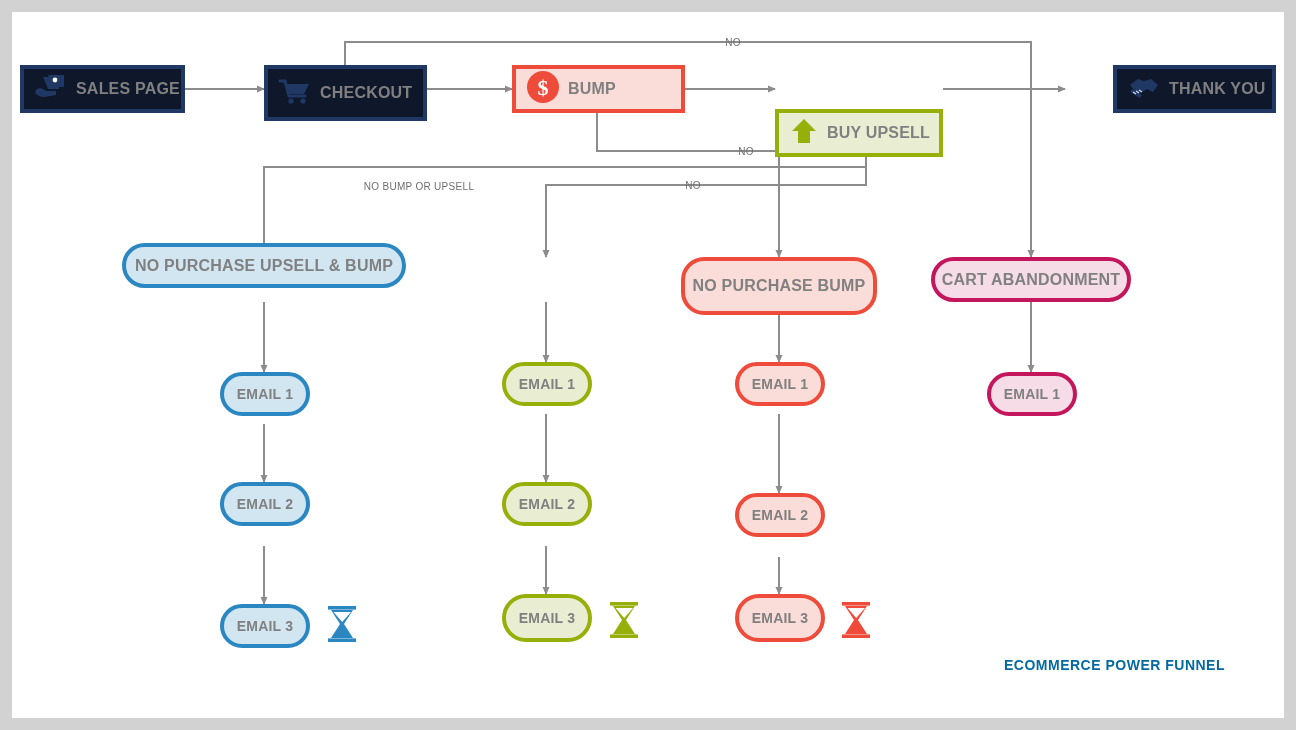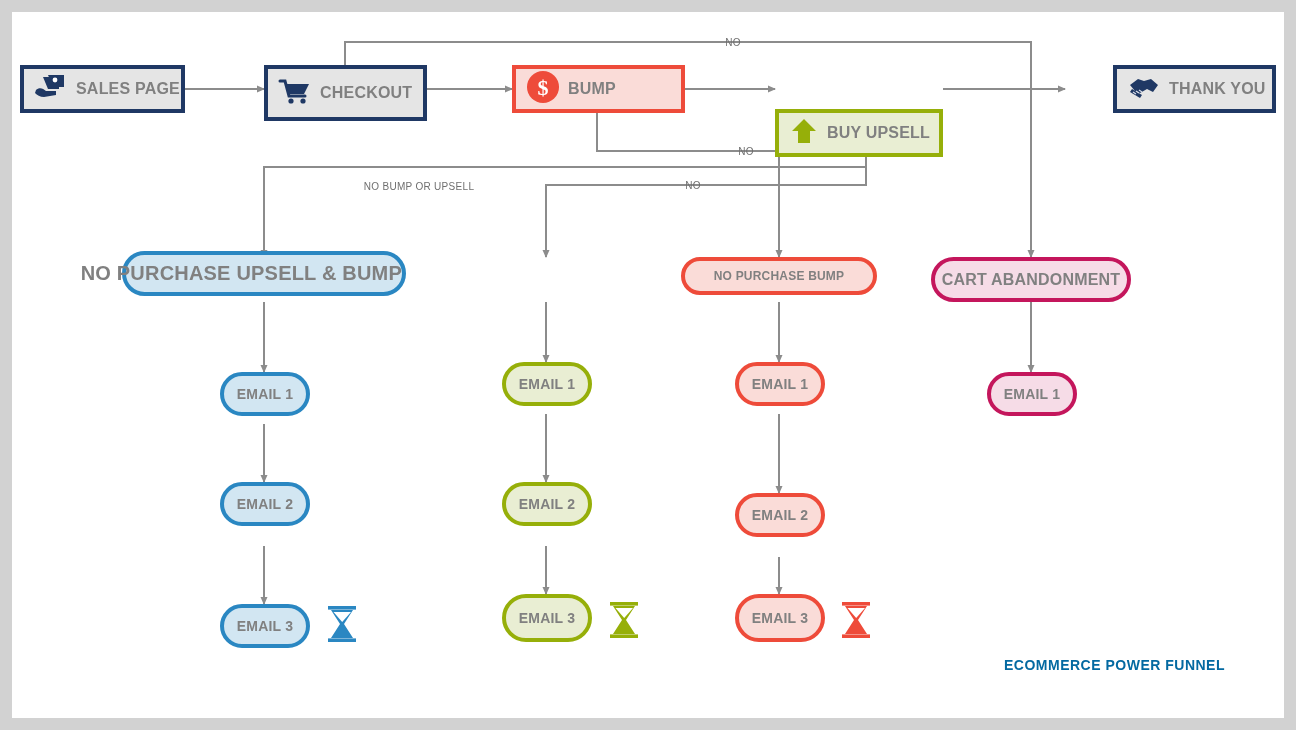--- a/index.html
+++ b/index.html
@@ -26,21 +26,21 @@
     color:#808080;
     letter-spacing:.2px;
     white-space:nowrap;
     z-index:5;
   }
   .rect{ border-width:4px; border-style:solid; }
   .pill{ border-width:4px; border-style:solid; }
   .icon-node{ justify-content:flex-start; padding-left:10px; gap:8px; }
 
   
-  .t-navy   { border-color:#1f3864; background:#e5e5e5; }
+  .t-navy   { border-color:#1f3864; background:#0f172a; }
   .t-red    { border-color:#ee4b3a; background:#fadcd8; }
   .t-olive  { border-color:#96af09; background:#e9eed3; }
   .t-blue   { border-color:#2a87c2; background:#d2e6f2; }
   .t-pink   { border-color:#c4165c; background:#f6dce7; }
 
   .svgicon{ display:block; }
 
   
   #wires{
     position:absolute;left:0;top:0;width:1272px;height:706px;
@@ -159,26 +159,26 @@
     <span class="svgicon">
       <svg width="34" height="28" viewBox="0 0 34 28">
         <path d="M3 12 L11 6 L17 8 L24 6 L31 12 L26 19 L20 16 L13 20 L8 18 Z" fill="#1f3864"></path>
         <path d="M5 16 L15 22 L13 25 L3 19 Z" fill="#1f3864"></path>
         <path d="M6 19 L9 21 M9 18 L12 20 M12 17 L15 19" stroke="#dadeea" stroke-width="1.2"></path>
       </svg>
     </span>
     <span>THANK YOU</span>
   </div>
 
-  <div class="node pill t-blue" style="left:110px;top:239px;width:284px;height:45px;border-radius:23px;font-size:20px;justify-content:flex-end;">
+  <div class="node pill t-blue" style="left:110px;top:231px;width:284px;height:45px;border-radius:23px;font-size:16px;">
     <span>NO PURCHASE UPSELL &amp; BUMP</span>
   </div>
 
 
-  <div class="node pill t-red" style="left:669px;top:245px;width:196px;height:38px;border-radius:23px;font-size:12px;">
+  <div class="node pill t-red" style="left:669px;top:245px;width:196px;height:58px;border-radius:23px;font-size:16px;">
     <span>NO PURCHASE BUMP</span>
   </div>
 
   <div class="node pill t-pink" style="left:919px;top:245px;width:200px;height:45px;border-radius:23px;font-size:16px;text-align:center;">
     <span>CART ABANDONMENT</span>
   </div>
 
   <div class="node pill t-blue" style="left:208px;top:360px;width:90px;height:44px;border-radius:22px;font-size:14px;">
     <span>EMAIL 1</span>
   </div>

